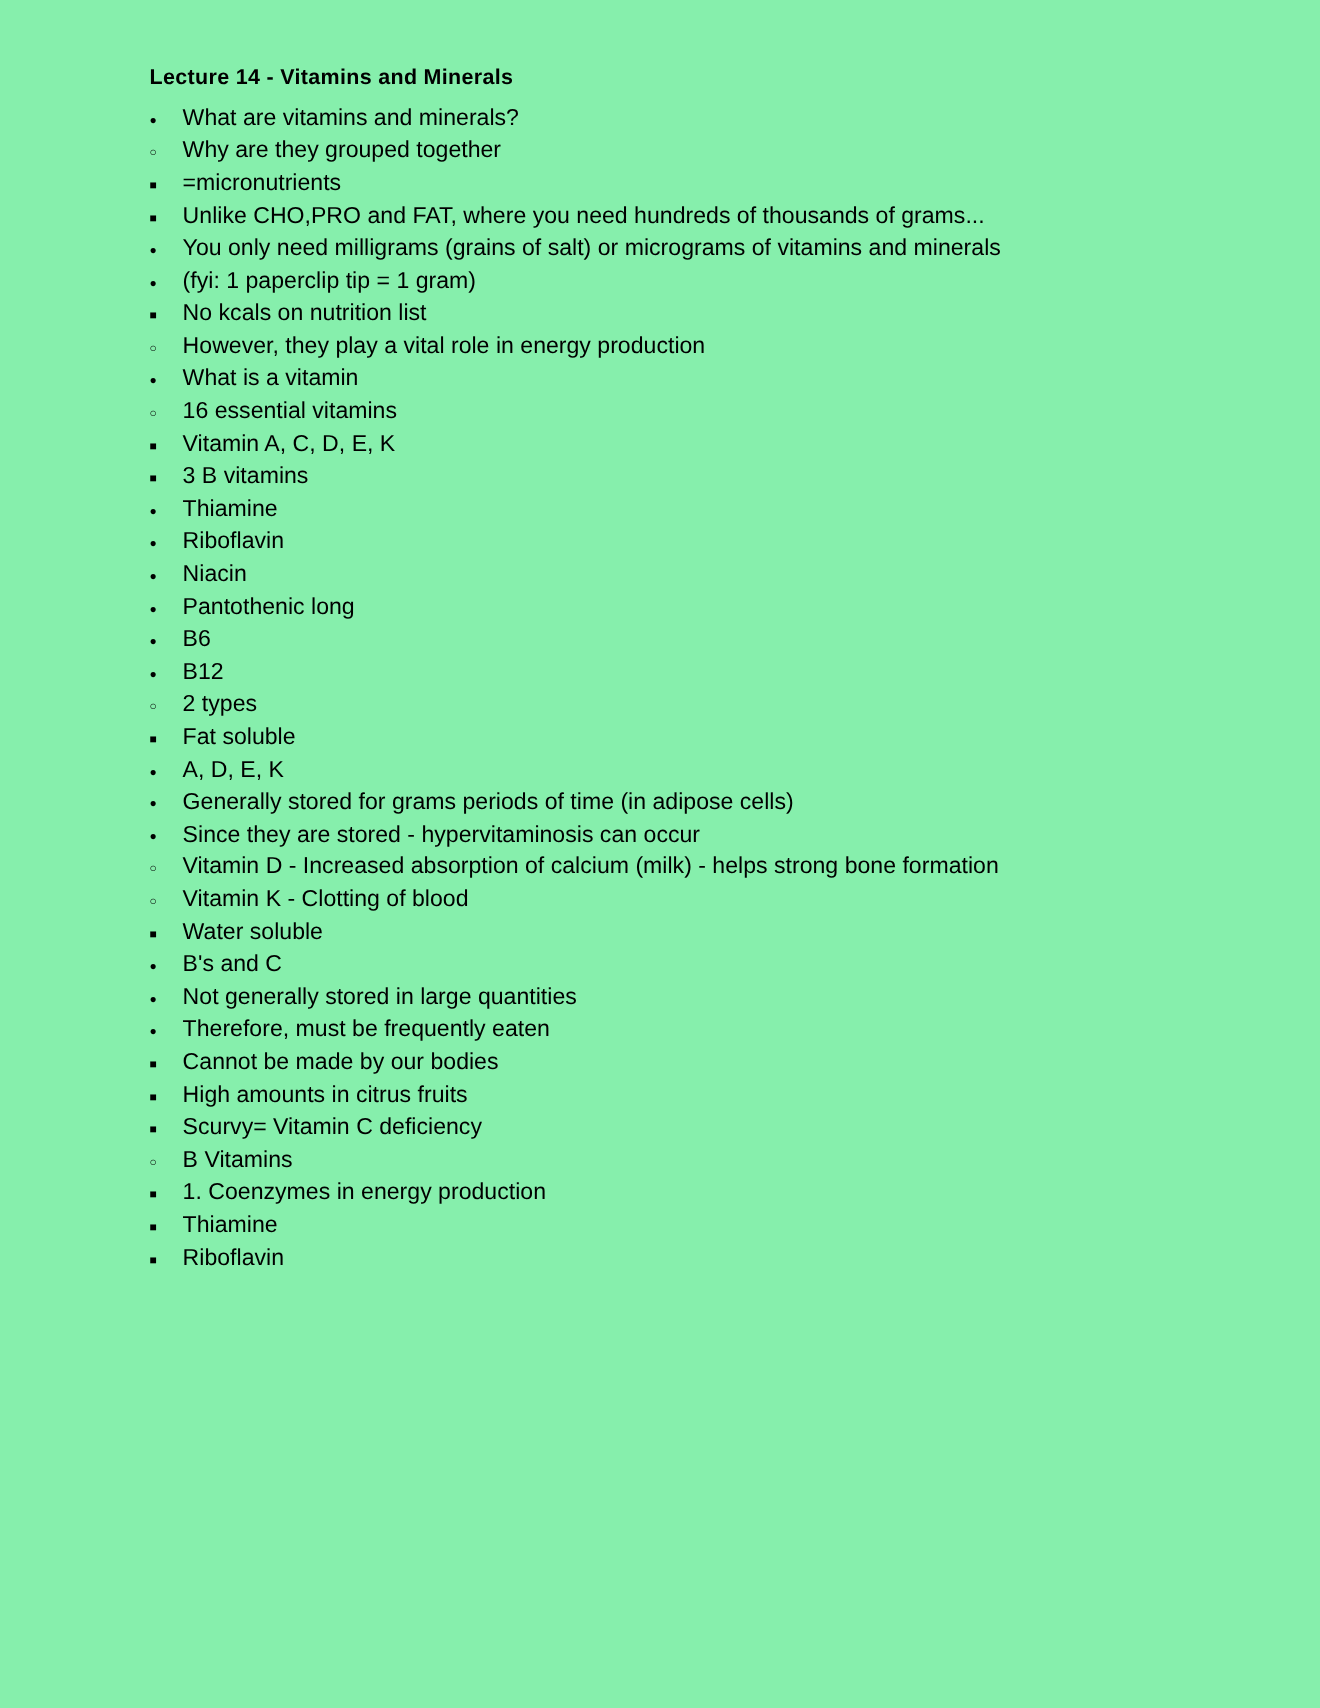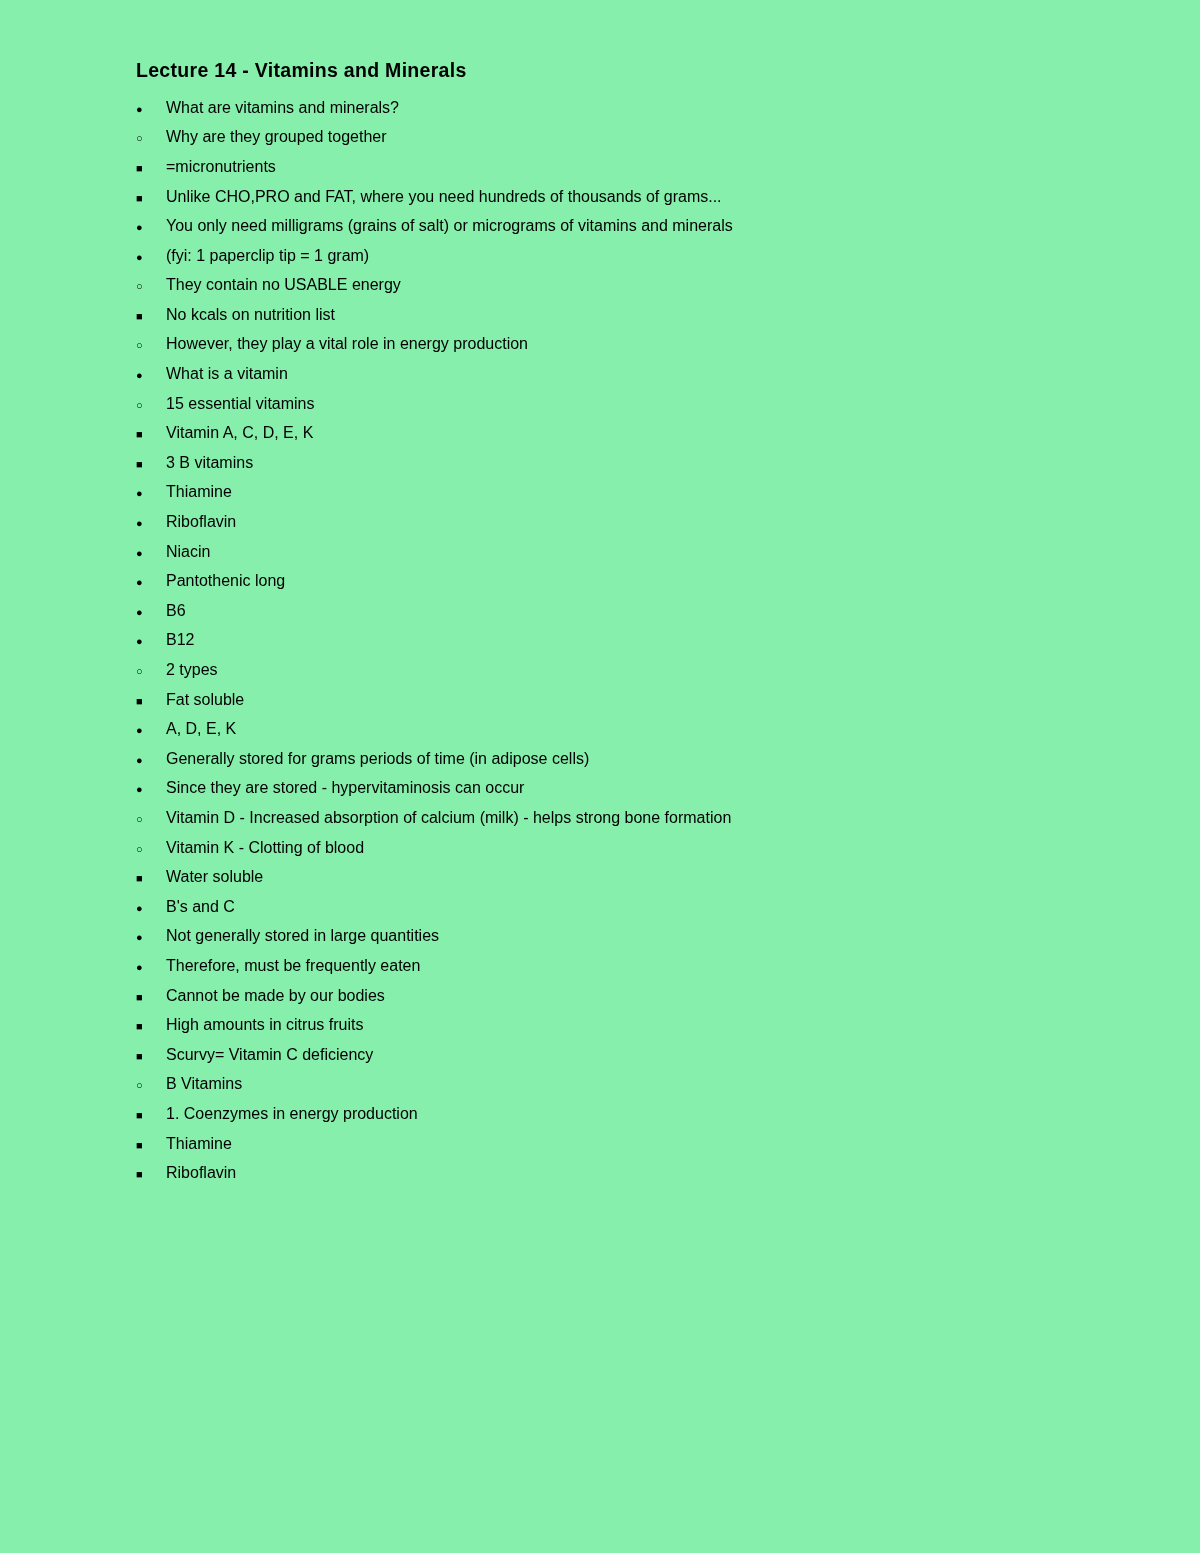--- a/index.html
+++ b/index.html
@@ -42,21 +42,21 @@
     padding: 0;
   }
   li.node {
     position: relative;
     margin: 0;
     padding: 0;
   }
   .row {
     position: relative;
     display: block;
-    font-size: 16px;
+    font-size: 21px;
     line-height: 29.6px;
     color: #000;
   }
   .bullet {
     position: absolute;
     left: 0;
     top: 0;
     width: 26px;
     text-align: left;
     line-height: 29.6px;
@@ -143,24 +143,20 @@
                     <div class="row">
                       <span class="bullet bullet-disc"></span>
                       <span class="txt">(fyi: 1 paperclip tip = 1 gram)</span>
                     </div>
                   </li>
                 </ul>
               </li>
             </ul>
           </li>
           <li class="node">
-            <div class="row">
-              <span class="bullet bullet-circle"></span>
-              <span class="txt">They contain no USABLE energy</span>
-            </div>
             <ul class="lvl3">
               <li class="node">
                 <div class="row">
                   <span class="bullet bullet-square"></span>
                   <span class="txt">No kcals on nutrition list</span>
                 </div>
               </li>
             </ul>
           </li>
           <li class="node">
@@ -173,21 +169,21 @@
       </li>
       <li class="node">
         <div class="row">
           <span class="bullet bullet-disc"></span>
           <span class="txt">What is a vitamin</span>
         </div>
         <ul class="lvl2">
           <li class="node">
             <div class="row">
               <span class="bullet bullet-circle"></span>
-              <span class="txt">15 essential vitamins</span>
+              <span class="txt">16 essential vitamins</span>
             </div>
             <ul class="lvl3">
               <li class="node">
                 <div class="row">
                   <span class="bullet bullet-square"></span>
                   <span class="txt">Vitamin A, C, D, E, K</span>
                 </div>
               </li>
               <li class="node">
                 <div class="row">

